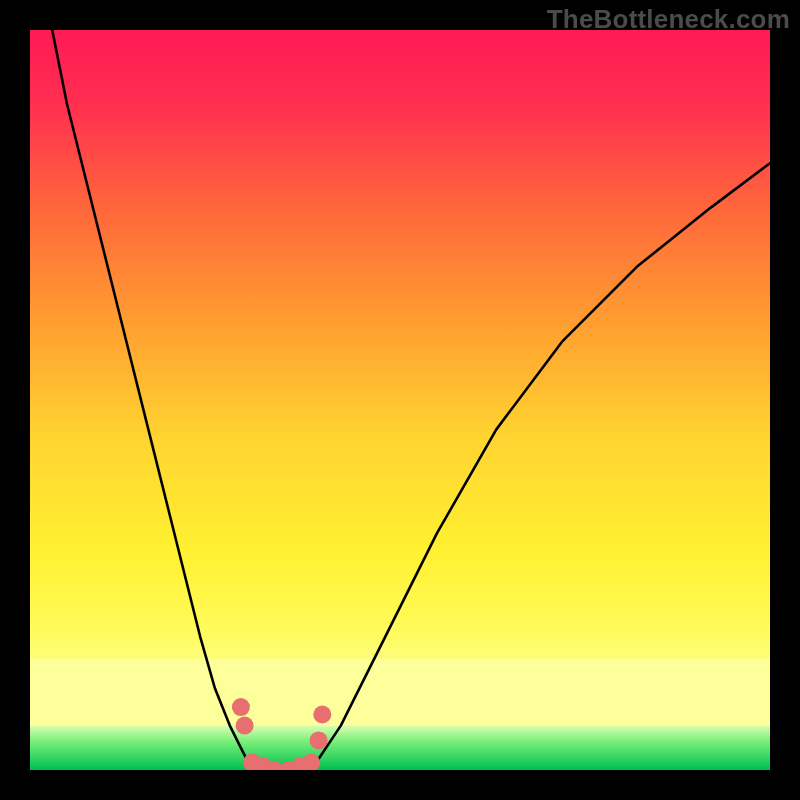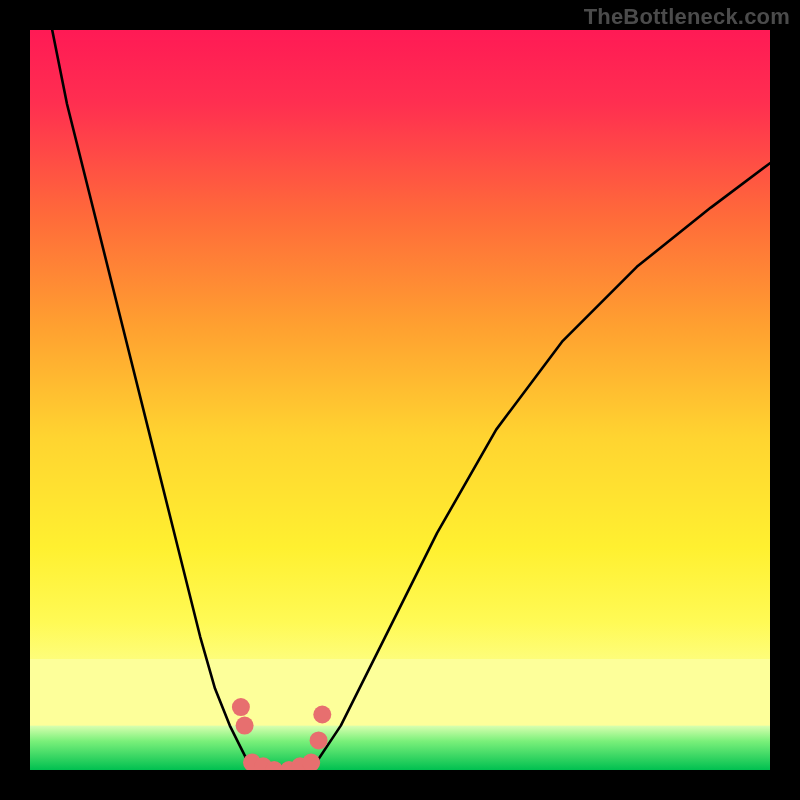--- a/index.html
+++ b/index.html
@@ -16,21 +16,21 @@
     top: 30px;
     width: 740px;
     height: 740px;
     overflow: hidden;
   }
   .watermark {
     position: absolute;
     top: 4px;
     right: 10px;
     font-family: Arial, Helvetica, sans-serif;
-    font-size: 22px;
+    font-size: 26px;
     font-weight: 600;
     color: #4b4b4b;
     letter-spacing: 0.2px;
   }
 </style>
 </head>
 <body>
 
 <div class="frame">
   <div class="plot-area">

